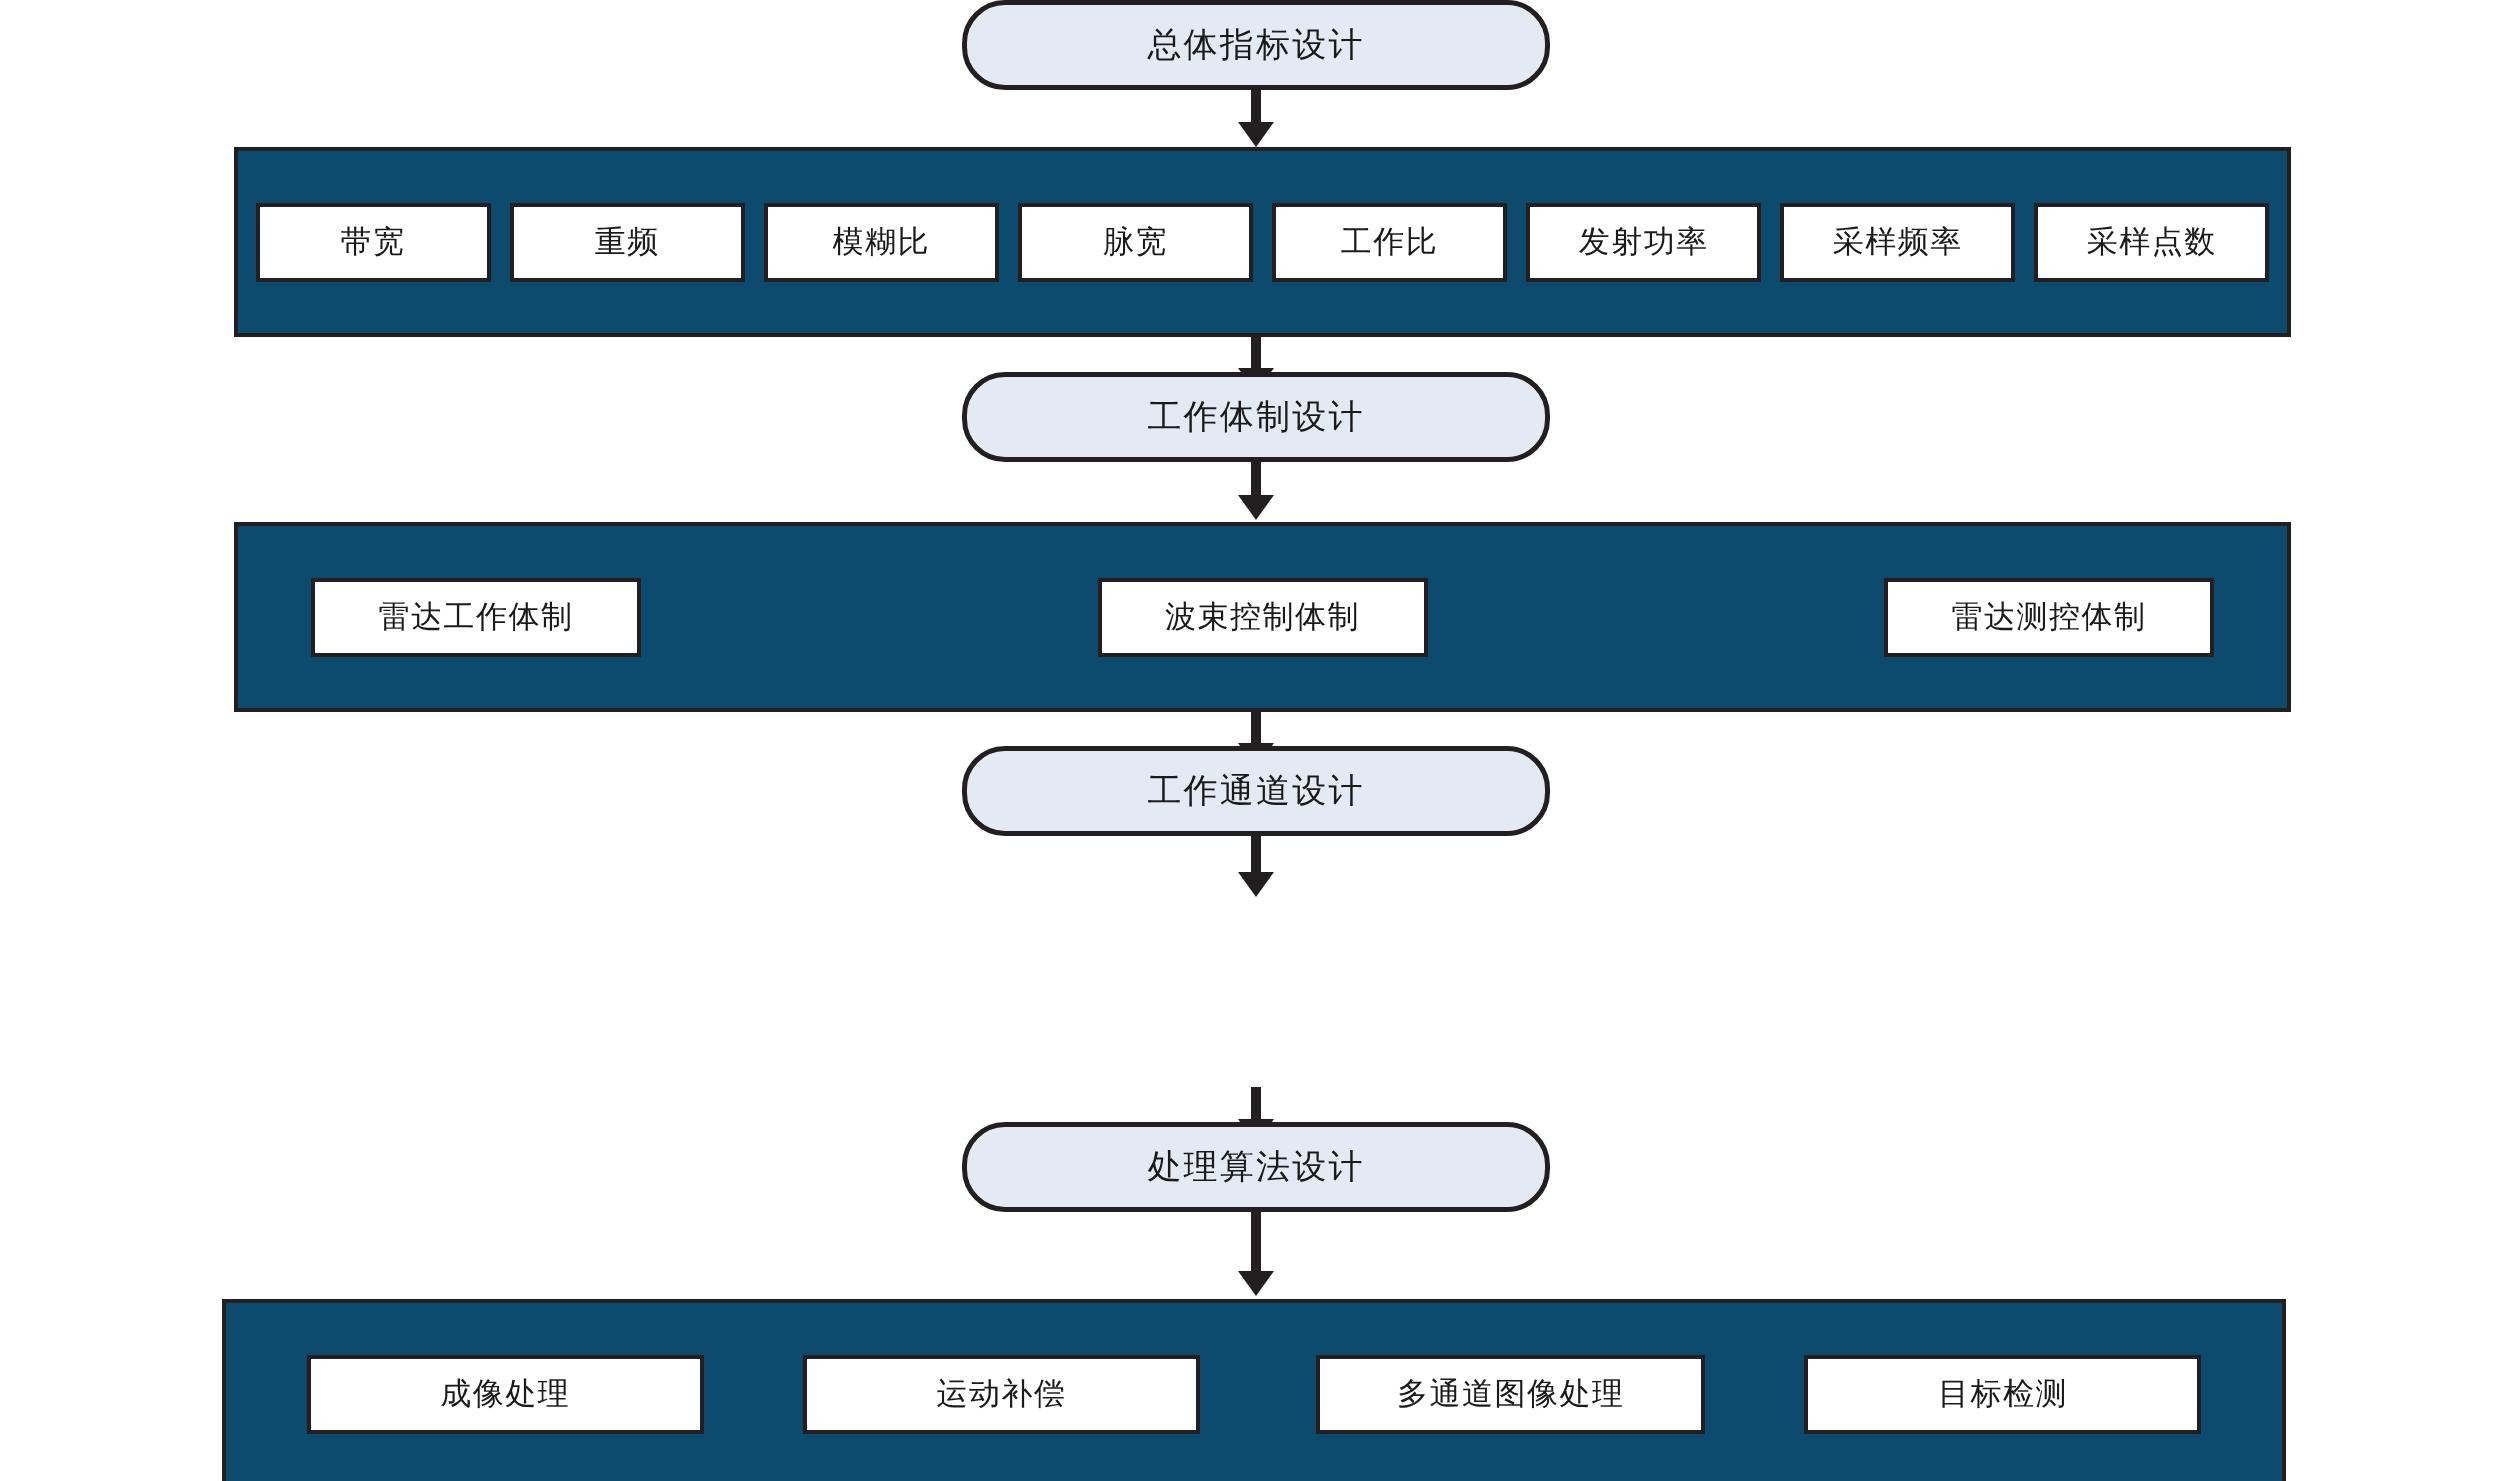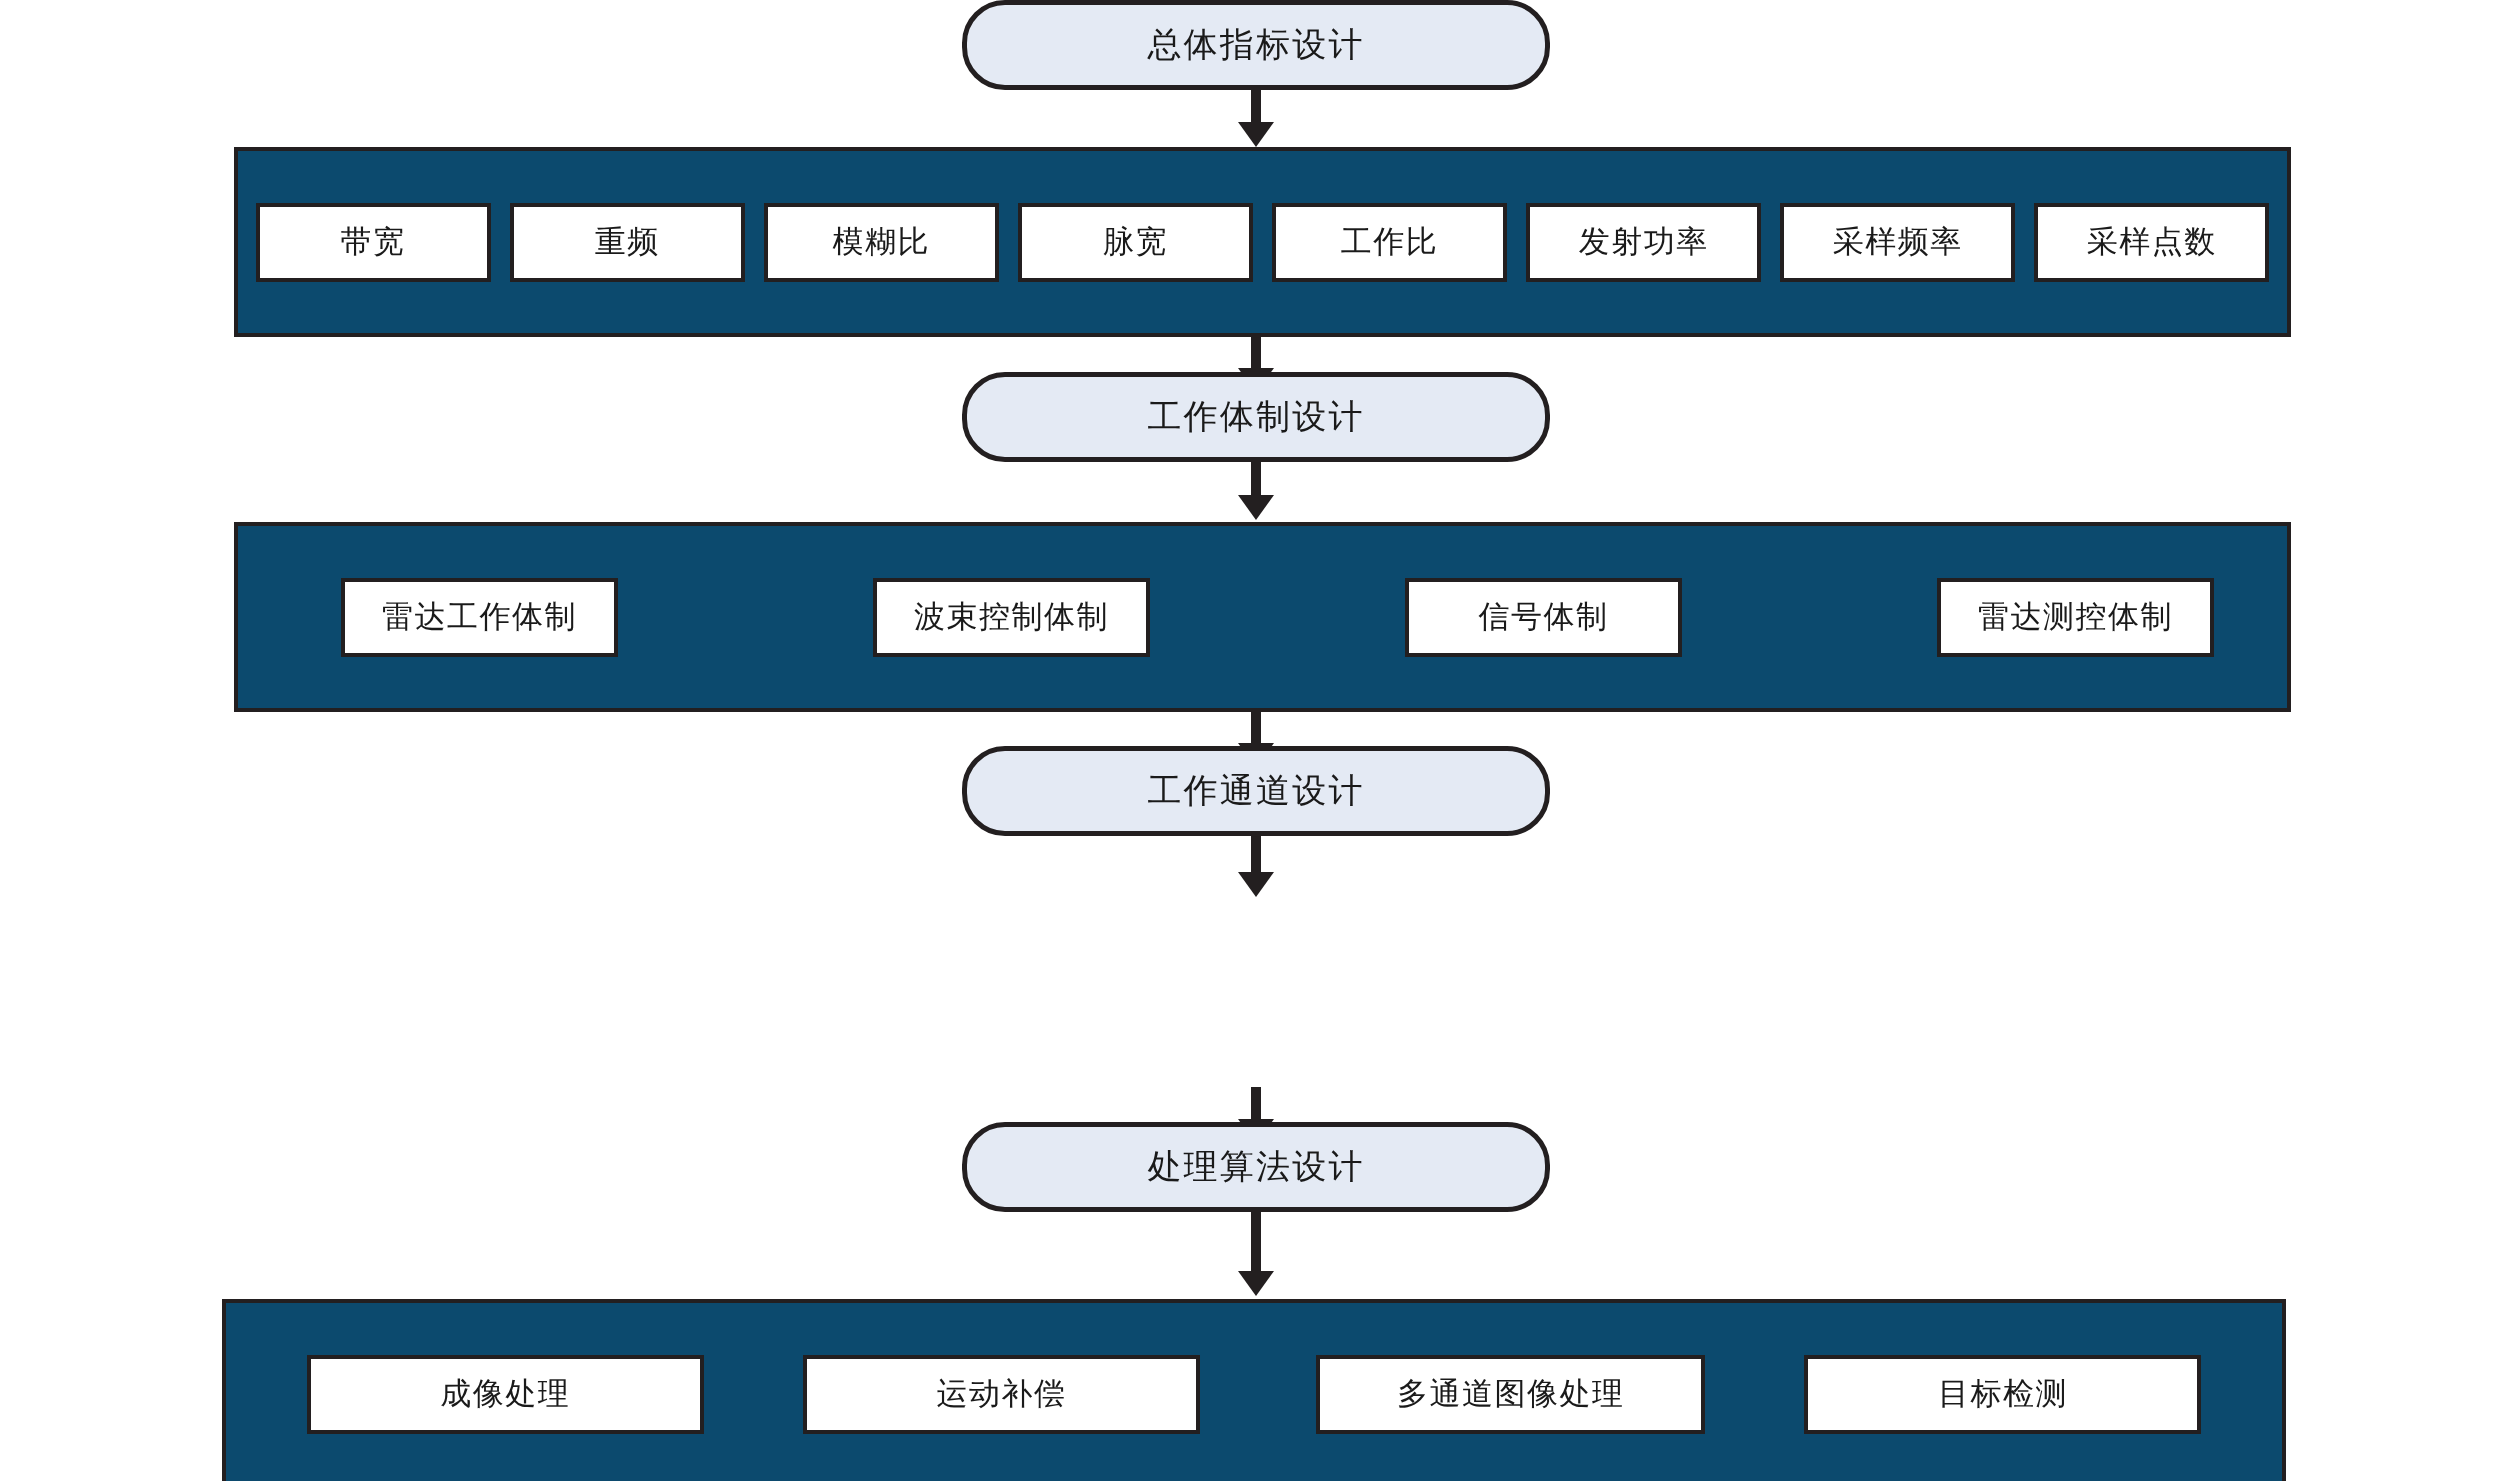--- a/index.html
+++ b/index.html
@@ -69,21 +69,21 @@
     height: 79px;
   }
 
   
   .row1 { left: 234px; top: 147px; width: 2057px; height: 190px; }
   .row1 .group-inner { padding: 0 17.6px; justify-content: space-between; }
   .row1 .item { width: 235px; }
 
   .row2 { left: 234px; top: 522px; width: 2057px; height: 190px; }
   .row2 .group-inner { padding: 0 73px; justify-content: space-between; }
-  .row2 .item { width: 277px; margin-left: 30px; }
+  .row2 .item { width: 330px; }
 
   .row3 { left: 231px; top: 898px; width: 2049px; height: 190px; }
   .row3 .group-inner { padding: 0 35px; justify-content: space-between; }
   .row3 .item { width: 382px; }
 
   .row4 { left: 222px; top: 1299px; width: 2064px; height: 190px; }
   .row4 .group-inner { padding: 0 31px; justify-content: space-around; }
   .row4 .item { width: 397px; }
   .row4 .item.wide { width: 389px; margin-left: 17px; }
 
@@ -171,23 +171,20 @@
 
   <div class="group row2">
     <div class="group-inner">
       <div class="item">
           <span>雷达工作体制</span>
         </div>
       <div class="item">
           <span>波束控制体制</span>
         </div>
       <div class="item">
-          <span>信号体制</span>
-        </div>
-      <div class="item">
           <span>雷达测控体制</span>
         </div>
     </div>
   </div>
 
   <div class="arrow a4"></div>
 
   <div class="stage s3">
     <span>工作通道设计</span>
   </div>

